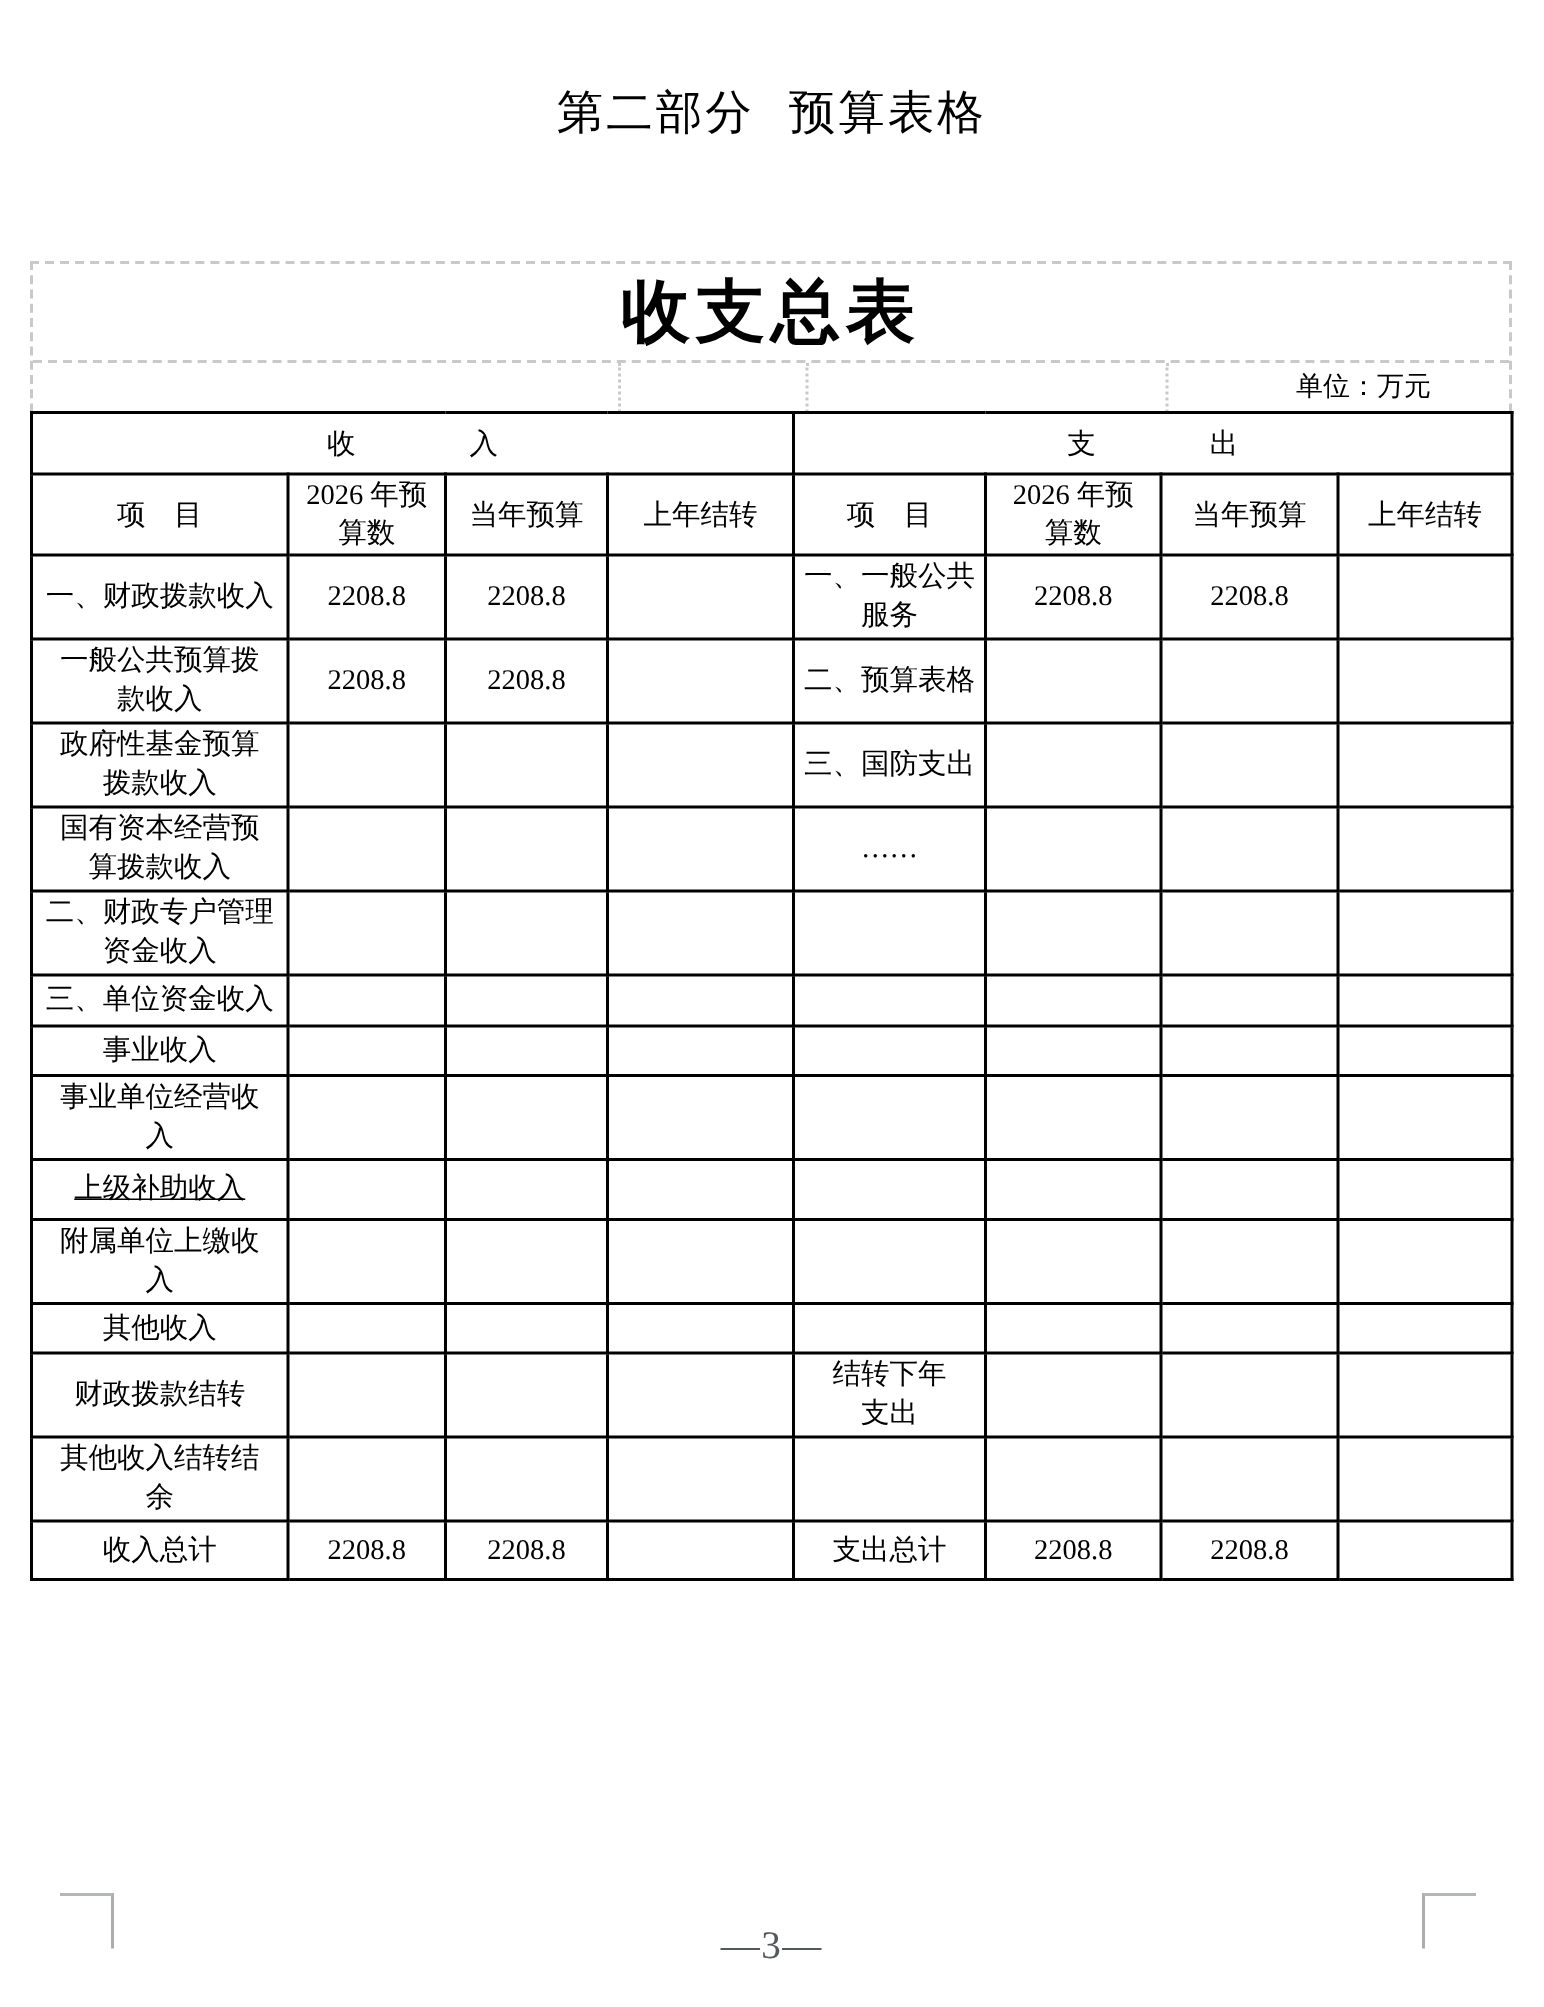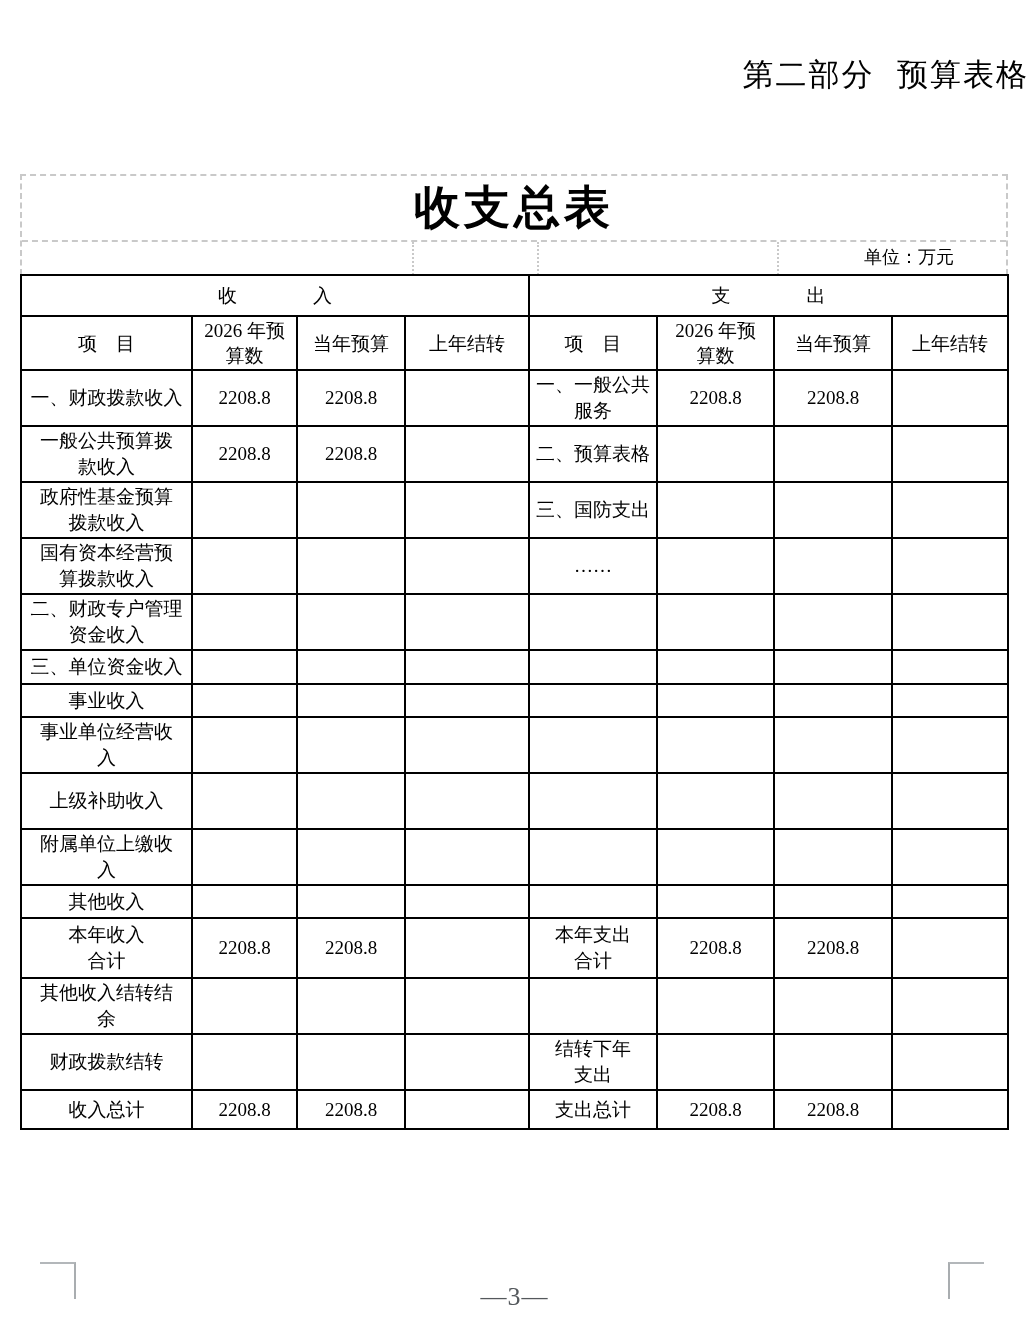--- a/index.html
+++ b/index.html
@@ -1,21 +1,21 @@
 <!DOCTYPE html>
 <html><head>
 <meta charset="utf-8">
 <style>
   html,body{margin:0;padding:0;background:#ffffff;}
   .page{
     position:relative;width:1029px;height:1338px;background:#fff;overflow:hidden;
     font-family:"Liberation Serif","DejaVu Serif",serif;color:#000;
   }
   .heading{
-    position:absolute;top:54px;left:0;right:0;text-align:right;
+    position:absolute;top:54px;left:0;right:0;text-align:center;
     font-family:"Liberation Sans","DejaVu Sans",sans-serif;
     font-size:31px;word-spacing:12px;letter-spacing:2px;color:#000;
   }
   
   .title-block{
     position:absolute;left:20px;top:174px;width:988px;box-sizing:border-box;
     border:2px dashed #c9c9c9;border-bottom:none;
   }
   .title-row{
     height:66px;box-sizing:border-box;border-bottom:2px dashed #c9c9c9;
@@ -179,21 +179,21 @@
           <td>事业单位经营收
 入</td>
           <td class="num"></td>
           <td class="num"></td>
           <td class="num"></td>
           <td></td>
           <td class="num"></td>
           <td class="num"></td>
           <td class="num"></td>
         </tr>
-        <tr style="height: 56px;">
+        <tr style="height: 40px; text-decoration: underline;">
           <td>上级补助收入</td>
           <td class="num"></td>
           <td class="num"></td>
           <td class="num"></td>
           <td></td>
           <td class="num"></td>
           <td class="num"></td>
           <td class="num"></td>
         </tr>
         <tr style="height: 54px;">
@@ -210,54 +210,42 @@
         <tr style="height: 33px;">
           <td>其他收入</td>
           <td class="num"></td>
           <td class="num"></td>
           <td class="num"></td>
           <td></td>
           <td class="num"></td>
           <td class="num"></td>
           <td class="num"></td>
         </tr>
-        <tr style="height: 60px;">
-          <td class="bold">本年收入
-合计</td>
-          <td class="num">2208.8</td>
-          <td class="num">2208.8</td>
-          <td class="num"></td>
-          <td class="bold">本年支出
-合计</td>
-          <td class="num">2208.8</td>
-          <td class="num">2208.8</td>
+        <tr style="height: 53px;">
+          <td>财政拨款结转</td>
+          <td class="num"></td>
+          <td class="num"></td>
+          <td class="num"></td>
+          <td>结转下年
+支出</td>
+          <td class="num"></td>
+          <td class="num"></td>
           <td class="num"></td>
         </tr>
         <tr style="height: 53px;">
           <td>其他收入结转结
 余</td>
           <td class="num"></td>
           <td class="num"></td>
           <td class="num"></td>
           <td></td>
           <td class="num"></td>
           <td class="num"></td>
           <td class="num"></td>
         </tr>
-        <tr style="height: 53px;">
-          <td>财政拨款结转</td>
-          <td class="num"></td>
-          <td class="num"></td>
-          <td class="num"></td>
-          <td>结转下年
-支出</td>
-          <td class="num"></td>
-          <td class="num"></td>
-          <td class="num"></td>
-        </tr>
         <tr style="height: 39px;">
           <td class="bold">收入总计</td>
           <td class="num">2208.8</td>
           <td class="num">2208.8</td>
           <td class="num"></td>
           <td class="bold">支出总计</td>
           <td class="num">2208.8</td>
           <td class="num">2208.8</td>
           <td class="num"></td>
         </tr>

